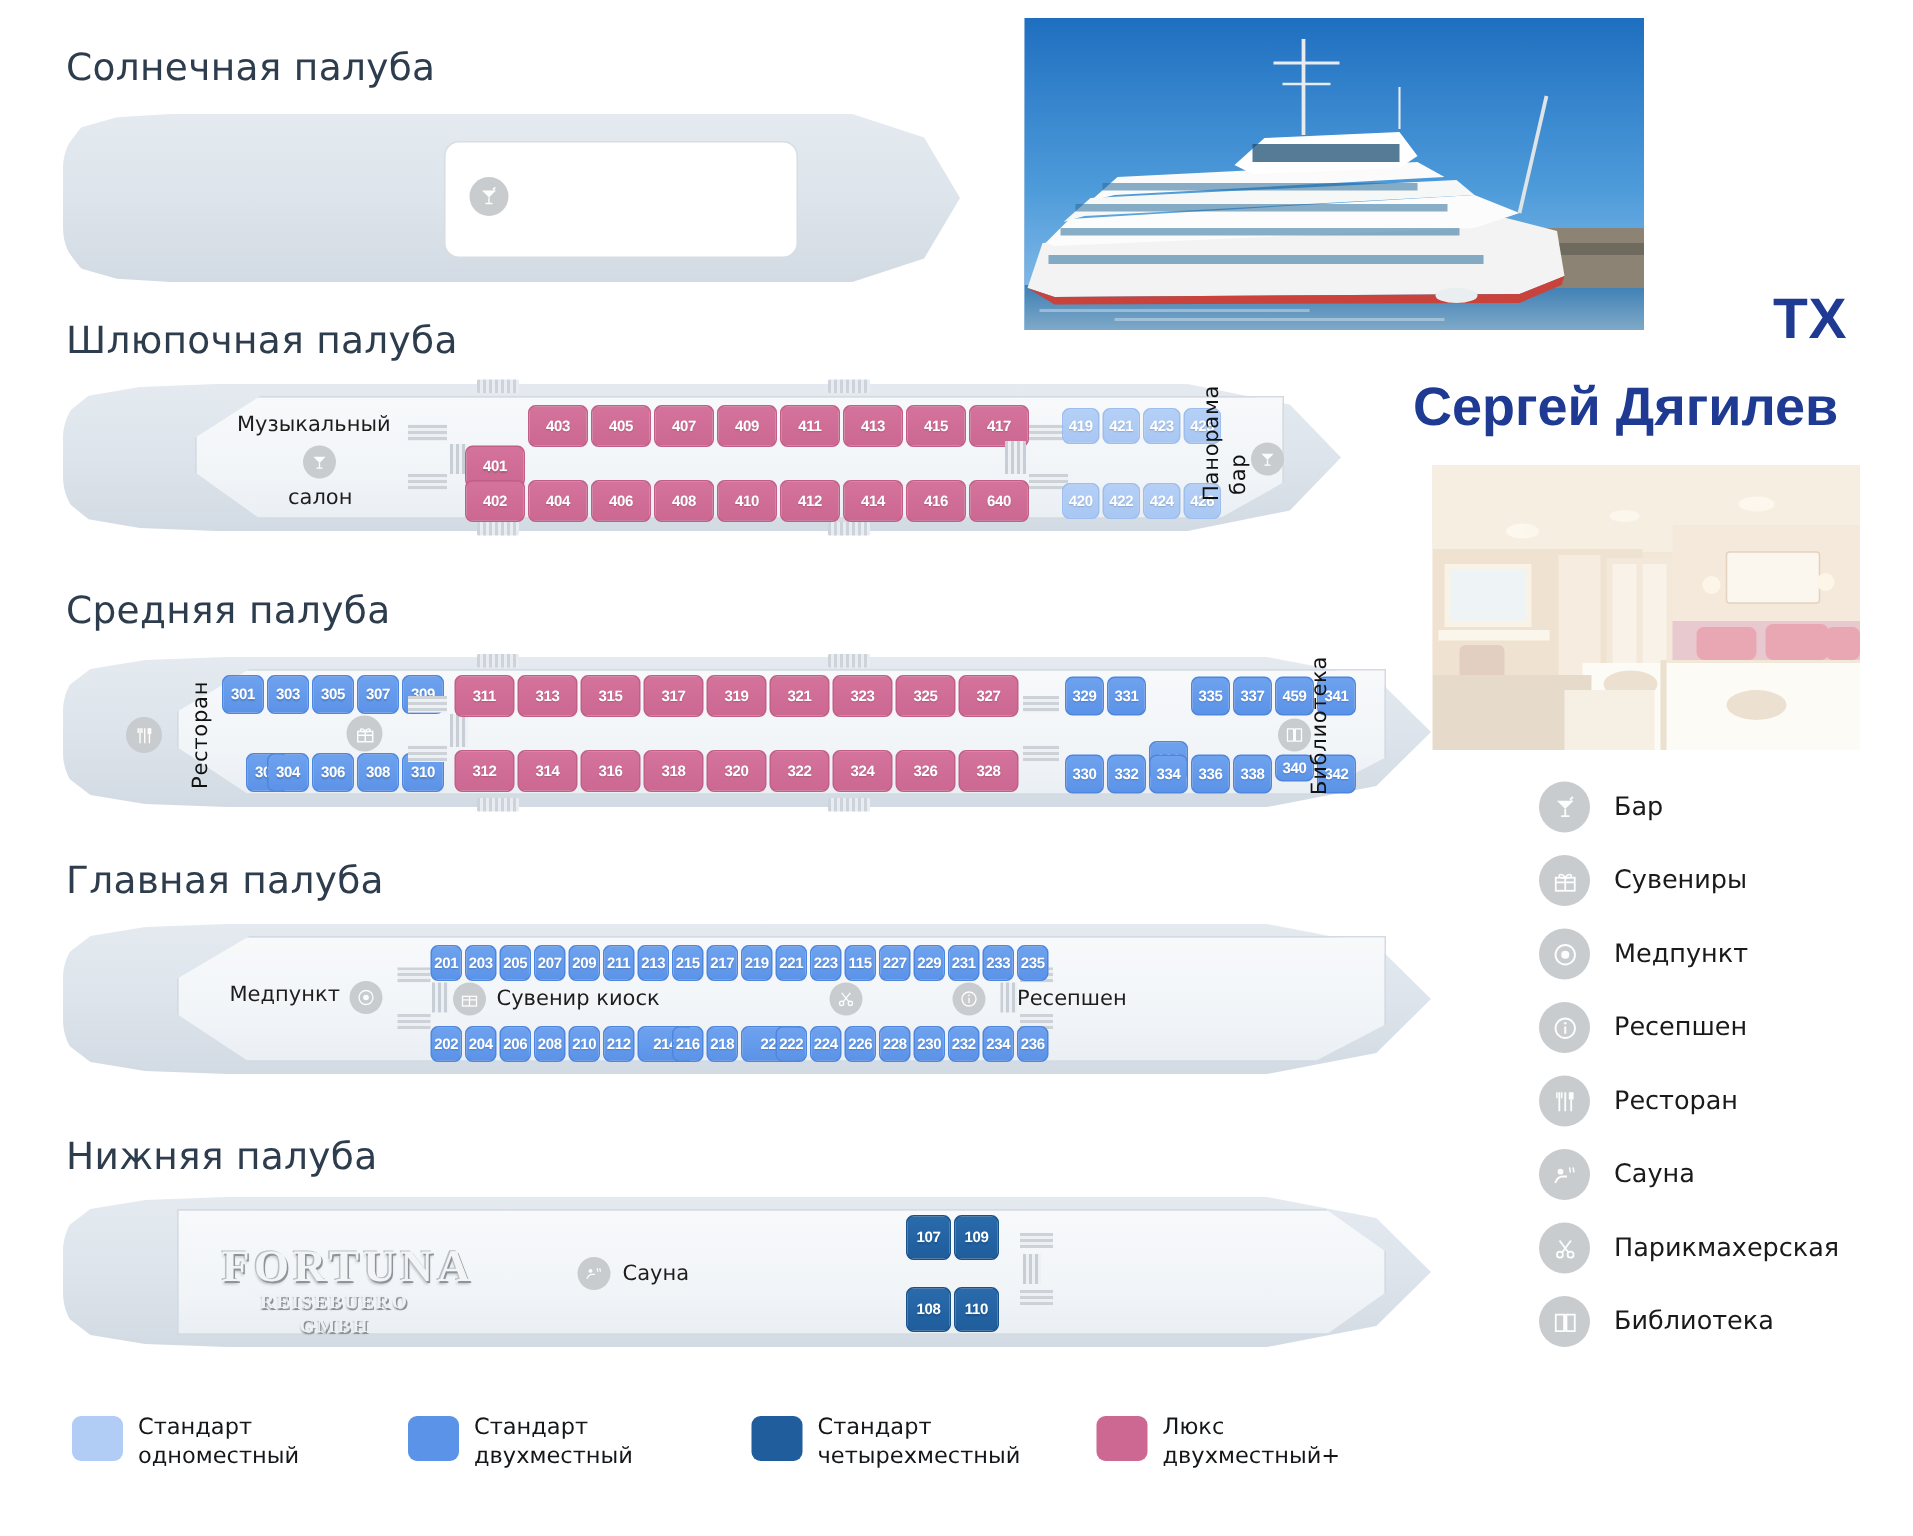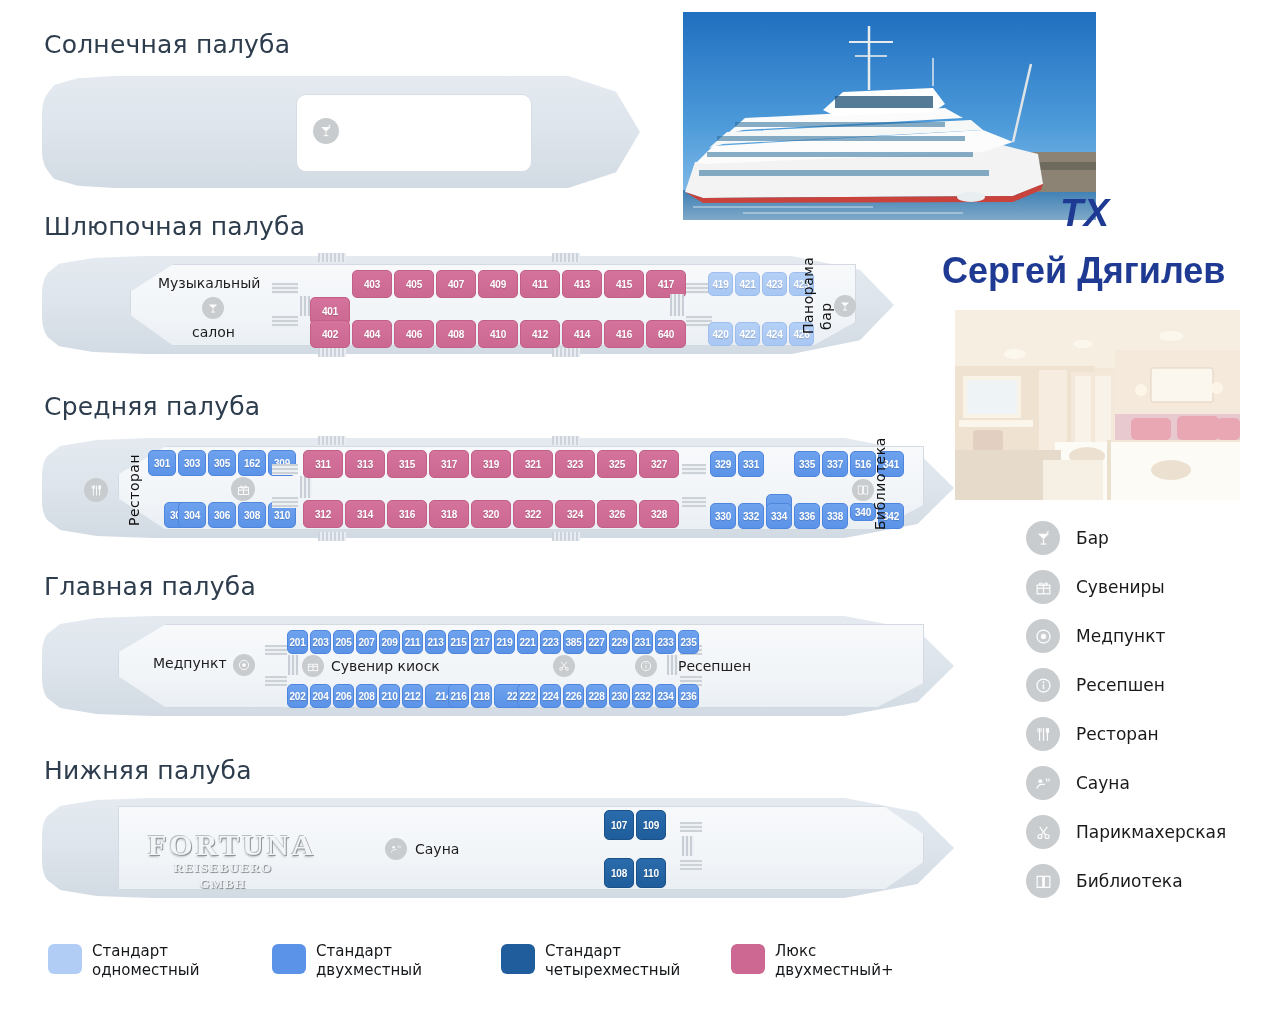--- a/index.html
+++ b/index.html
@@ -308,21 +308,21 @@
       <path d="M15 4h4v6h-4z" fill="#fdfdfd" stroke="none"></path>
     <line x1="12" y1="4" x2="12" y2="20"></line>
   </svg>
 </div>
 <div class="vert-label" style="left:126px; top:450px; height:76px;">Ресторан</div>
 
 <div id="mid-upper-fwd">
     <div class="cabin c-double" style="left: 148px; top: 450px; width: 28px; height: 26px;">301</div>
     <div class="cabin c-double" style="left: 178px; top: 450px; width: 28px; height: 26px;">303</div>
     <div class="cabin c-double" style="left: 208px; top: 450px; width: 28px; height: 26px;">305</div>
-    <div class="cabin c-double" style="left: 238px; top: 450px; width: 28px; height: 26px;">162</div>
+    <div class="cabin c-double" style="left: 238px; top: 450px; width: 28px; height: 26px;">307</div>
     <div class="cabin c-double" style="left: 268px; top: 450px; width: 28px; height: 26px;">309</div>
   </div>
 <div id="mid-lower-fwd">
     <div class="cabin c-double" style="left: 148px; top: 502px; width: 28px; height: 26px; margin-left: 16px;">302</div>
     <div class="cabin c-double" style="left: 178px; top: 502px; width: 28px; height: 26px;">304</div>
     <div class="cabin c-double" style="left: 208px; top: 502px; width: 28px; height: 26px;">306</div>
     <div class="cabin c-double" style="left: 238px; top: 502px; width: 28px; height: 26px;">308</div>
     <div class="cabin c-double" style="left: 268px; top: 502px; width: 28px; height: 26px;">310</div>
   </div>
 
@@ -367,21 +367,21 @@
 
 <div class="stair-h" style="left:682px; top:464px; width:24px; height:11px;"></div>
 <div class="stair-h" style="left:682px; top:497px; width:24px; height:11px;"></div>
 
 <div id="mid-upper-aft">
     <div class="cabin c-double" style="left: 710px; top: 451px; width: 26px; height: 26px;">329</div>
     <div class="cabin c-double" style="left: 738px; top: 451px; width: 26px; height: 26px;">331</div>
     <div class="cabin c-double" style="left: 766px; top: 451px; width: 26px; height: 26px; margin-top: 43px;">333</div>
     <div class="cabin c-double" style="left: 794px; top: 451px; width: 26px; height: 26px;">335</div>
     <div class="cabin c-double" style="left: 822px; top: 451px; width: 26px; height: 26px;">337</div>
-    <div class="cabin c-double" style="left: 850px; top: 451px; width: 26px; height: 26px;">516</div>
+    <div class="cabin c-double" style="left: 850px; top: 451px; width: 26px; height: 26px;">459</div>
     <div class="cabin c-double" style="left: 878px; top: 451px; width: 26px; height: 26px;">341</div>
   </div>
 <div id="mid-lower-aft">
     <div class="cabin c-double" style="left: 710px; top: 503px; width: 26px; height: 26px;">330</div>
     <div class="cabin c-double" style="left: 738px; top: 503px; width: 26px; height: 26px;">332</div>
     <div class="cabin c-double" style="left: 766px; top: 503px; width: 26px; height: 26px;">334</div>
     <div class="cabin c-double" style="left: 794px; top: 503px; width: 26px; height: 26px;">336</div>
     <div class="cabin c-double" style="left: 822px; top: 503px; width: 26px; height: 26px;">338</div>
     <div class="cabin c-double" style="left: 850px; top: 503px; width: 26px; height: 18px;">340</div>
     <div class="cabin c-double" style="left: 878px; top: 503px; width: 26px; height: 26px;">342</div>
@@ -445,21 +445,21 @@
     <div class="cabin c-double" style="left: 333px; top: 630px; width: 21px; height: 24px;">205</div>
     <div class="cabin c-double" style="left: 356px; top: 630px; width: 21px; height: 24px;">207</div>
     <div class="cabin c-double" style="left: 379px; top: 630px; width: 21px; height: 24px;">209</div>
     <div class="cabin c-double" style="left: 402px; top: 630px; width: 21px; height: 24px;">211</div>
     <div class="cabin c-double" style="left: 425px; top: 630px; width: 21px; height: 24px;">213</div>
     <div class="cabin c-double" style="left: 448px; top: 630px; width: 21px; height: 24px;">215</div>
     <div class="cabin c-double" style="left: 471px; top: 630px; width: 21px; height: 24px;">217</div>
     <div class="cabin c-double" style="left: 494px; top: 630px; width: 21px; height: 24px;">219</div>
     <div class="cabin c-double" style="left: 517px; top: 630px; width: 21px; height: 24px;">221</div>
     <div class="cabin c-double" style="left: 540px; top: 630px; width: 21px; height: 24px;">223</div>
-    <div class="cabin c-double" style="left: 563px; top: 630px; width: 21px; height: 24px;">385</div>
+    <div class="cabin c-double" style="left: 563px; top: 630px; width: 21px; height: 24px;">115</div>
     <div class="cabin c-double" style="left: 586px; top: 630px; width: 21px; height: 24px;">227</div>
     <div class="cabin c-double" style="left: 609px; top: 630px; width: 21px; height: 24px;">229</div>
     <div class="cabin c-double" style="left: 632px; top: 630px; width: 21px; height: 24px;">231</div>
     <div class="cabin c-double" style="left: 655px; top: 630px; width: 21px; height: 24px;">233</div>
     <div class="cabin c-double" style="left: 678px; top: 630px; width: 21px; height: 24px;">235</div>
   </div>
 <div id="main-lower">
     <div class="cabin c-double" style="left: 287px; top: 684px; width: 21px; height: 24px;">202</div>
     <div class="cabin c-double" style="left: 310px; top: 684px; width: 21px; height: 24px;">204</div>
     <div class="cabin c-double" style="left: 333px; top: 684px; width: 21px; height: 24px;">206</div>
@@ -552,21 +552,21 @@
     <line x1="330" y1="130" x2="348" y2="52" stroke="#dfe4e7" stroke-width="2.5"></line>
     <line x1="250" y1="74" x2="250" y2="46" stroke="#e8ecee" stroke-width="1.4"></line>
     <ellipse cx="288" cy="185" rx="14" ry="5" fill="#e9eef0"></ellipse>
     <g fill="#ffffff" opacity=".35">
       <rect x="10" y="194" width="180" height="2"></rect>
         <rect x="60" y="200" width="220" height="2"></rect>
     </g>
   </svg>
 </div>
 
-<div class="title-tx" style="left:1060px; top:192px;font-style:italic;">ТХ</div>
+<div class="title-tx" style="left:1182px; top:192px;">ТХ</div>
 <div class="title-name" style="left:942px; top:250px;">Сергей Дягилев</div>
 
 <div class="cabin-photo" style="left:955px; top:310px; width:285px; height:190px;">
   <svg viewBox="0 0 285 190" width="285" height="190" preserveAspectRatio="none">
     <rect x="0" y="0" width="285" height="190" fill="#f3e7d8"></rect>
     <rect x="0" y="0" width="285" height="58" fill="#f7eee2"></rect>
     <g fill="#fdf8ef" opacity=".9">
       <ellipse cx="60" cy="44" rx="11" ry="5"></ellipse>
         <ellipse cx="128" cy="34" rx="10" ry="4"></ellipse>
       <ellipse cx="216" cy="26" rx="12" ry="5"></ellipse>

